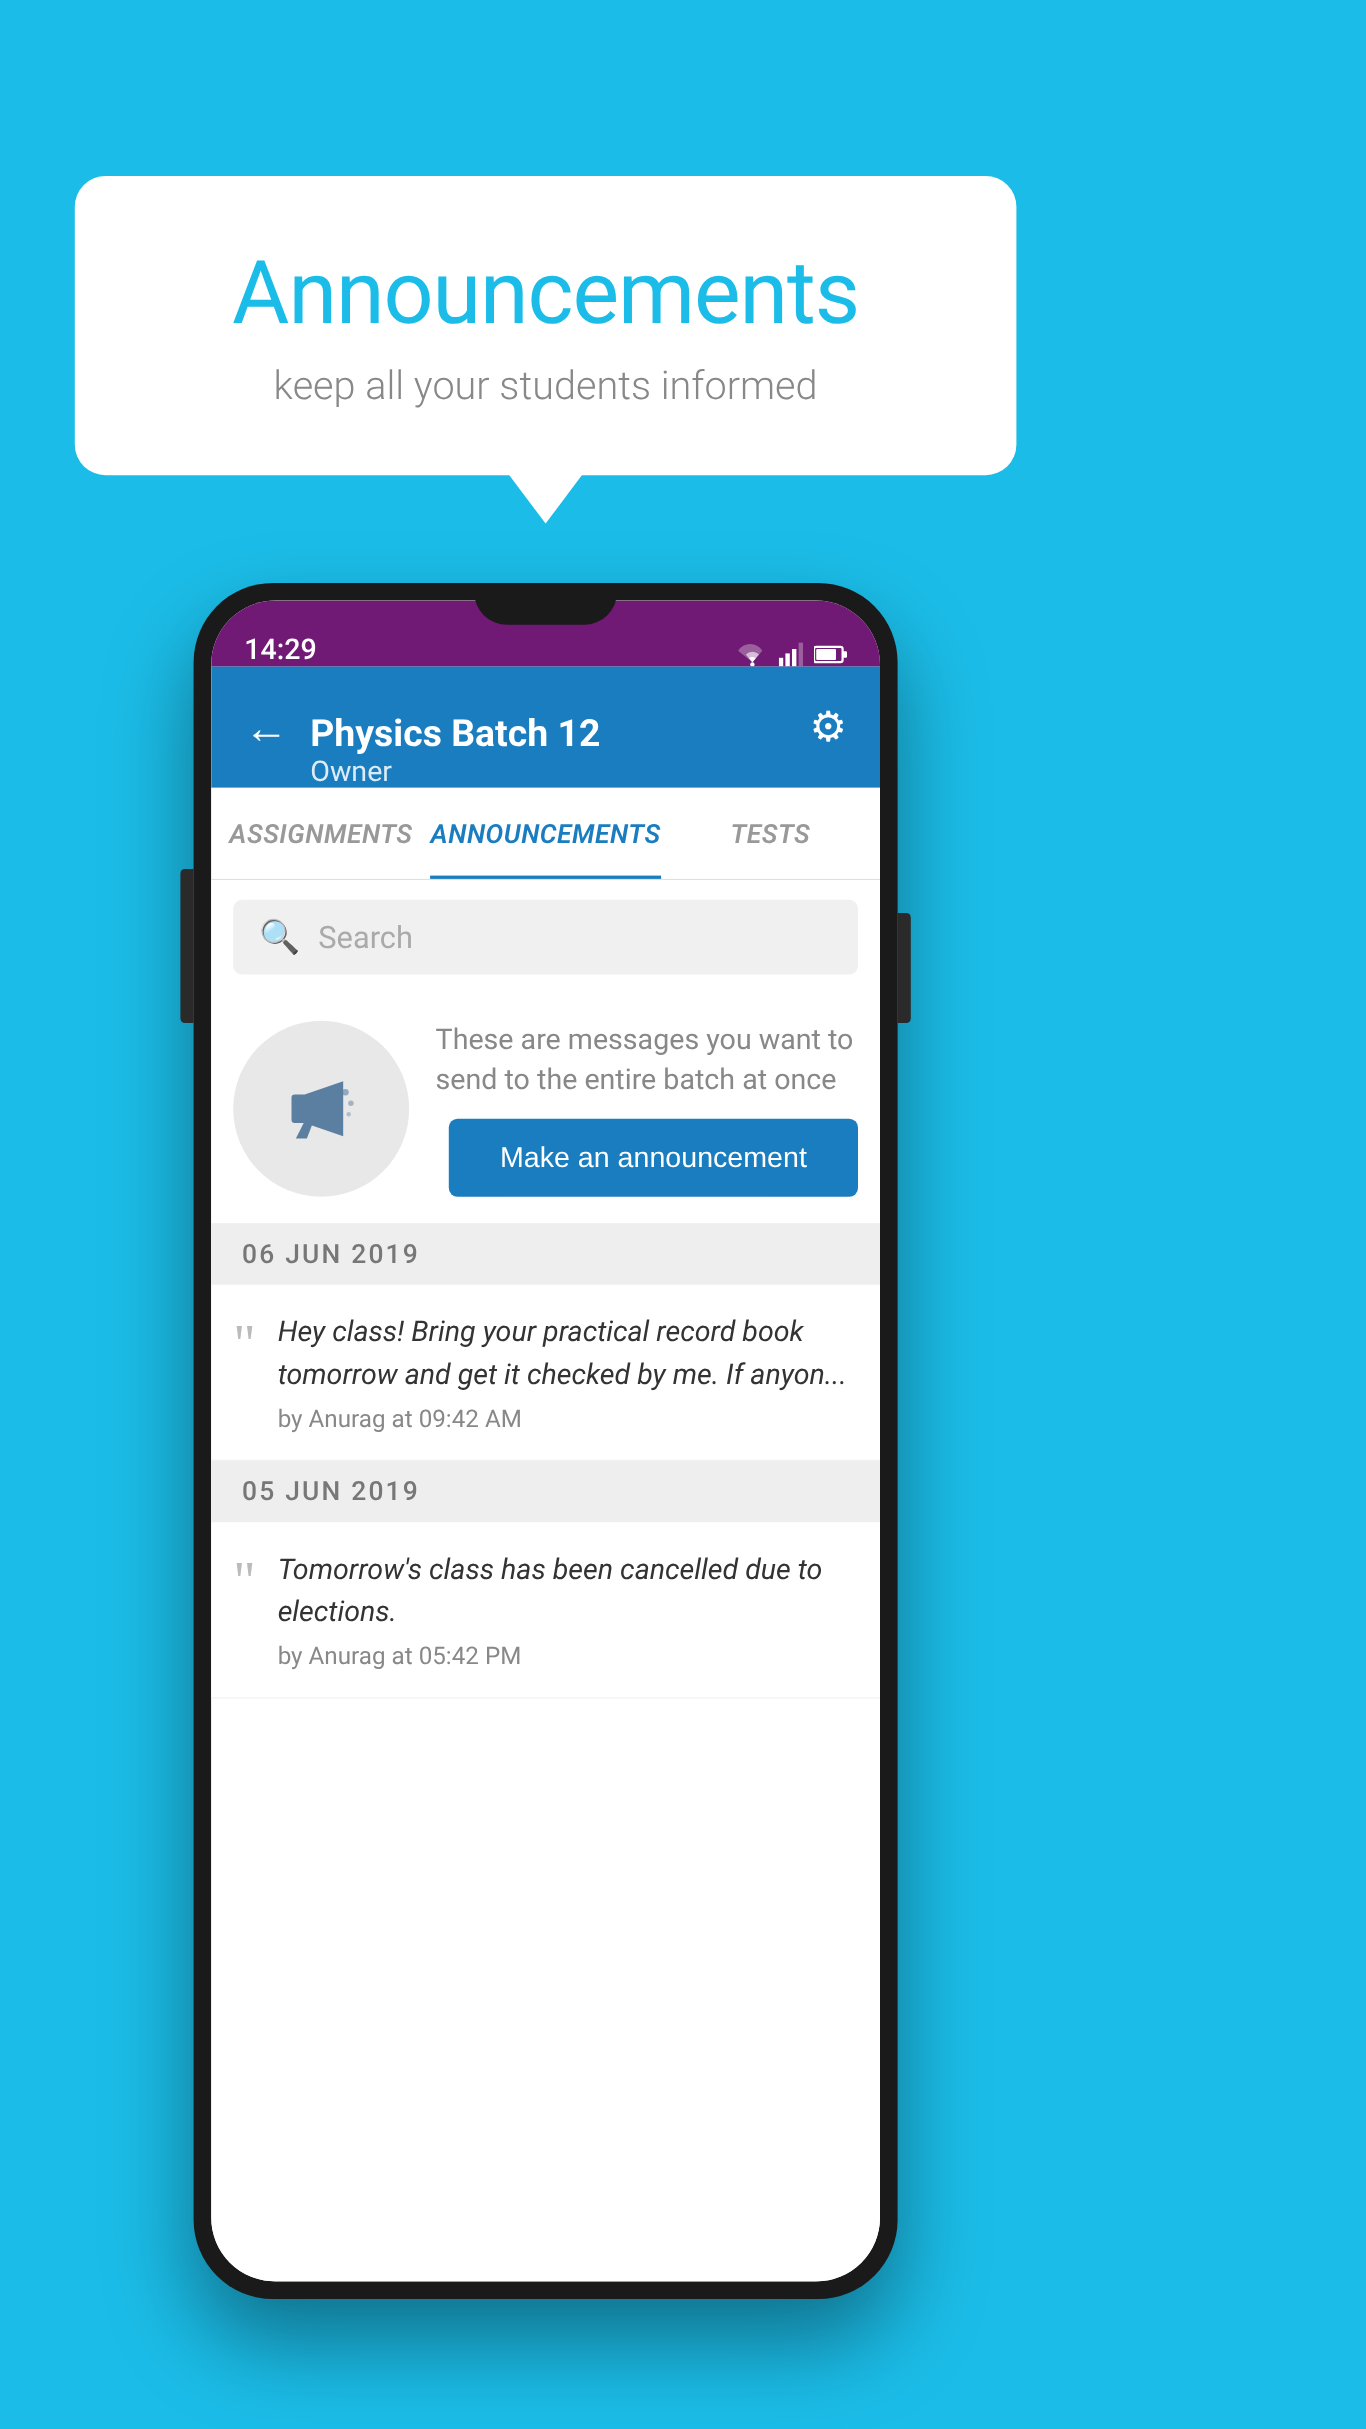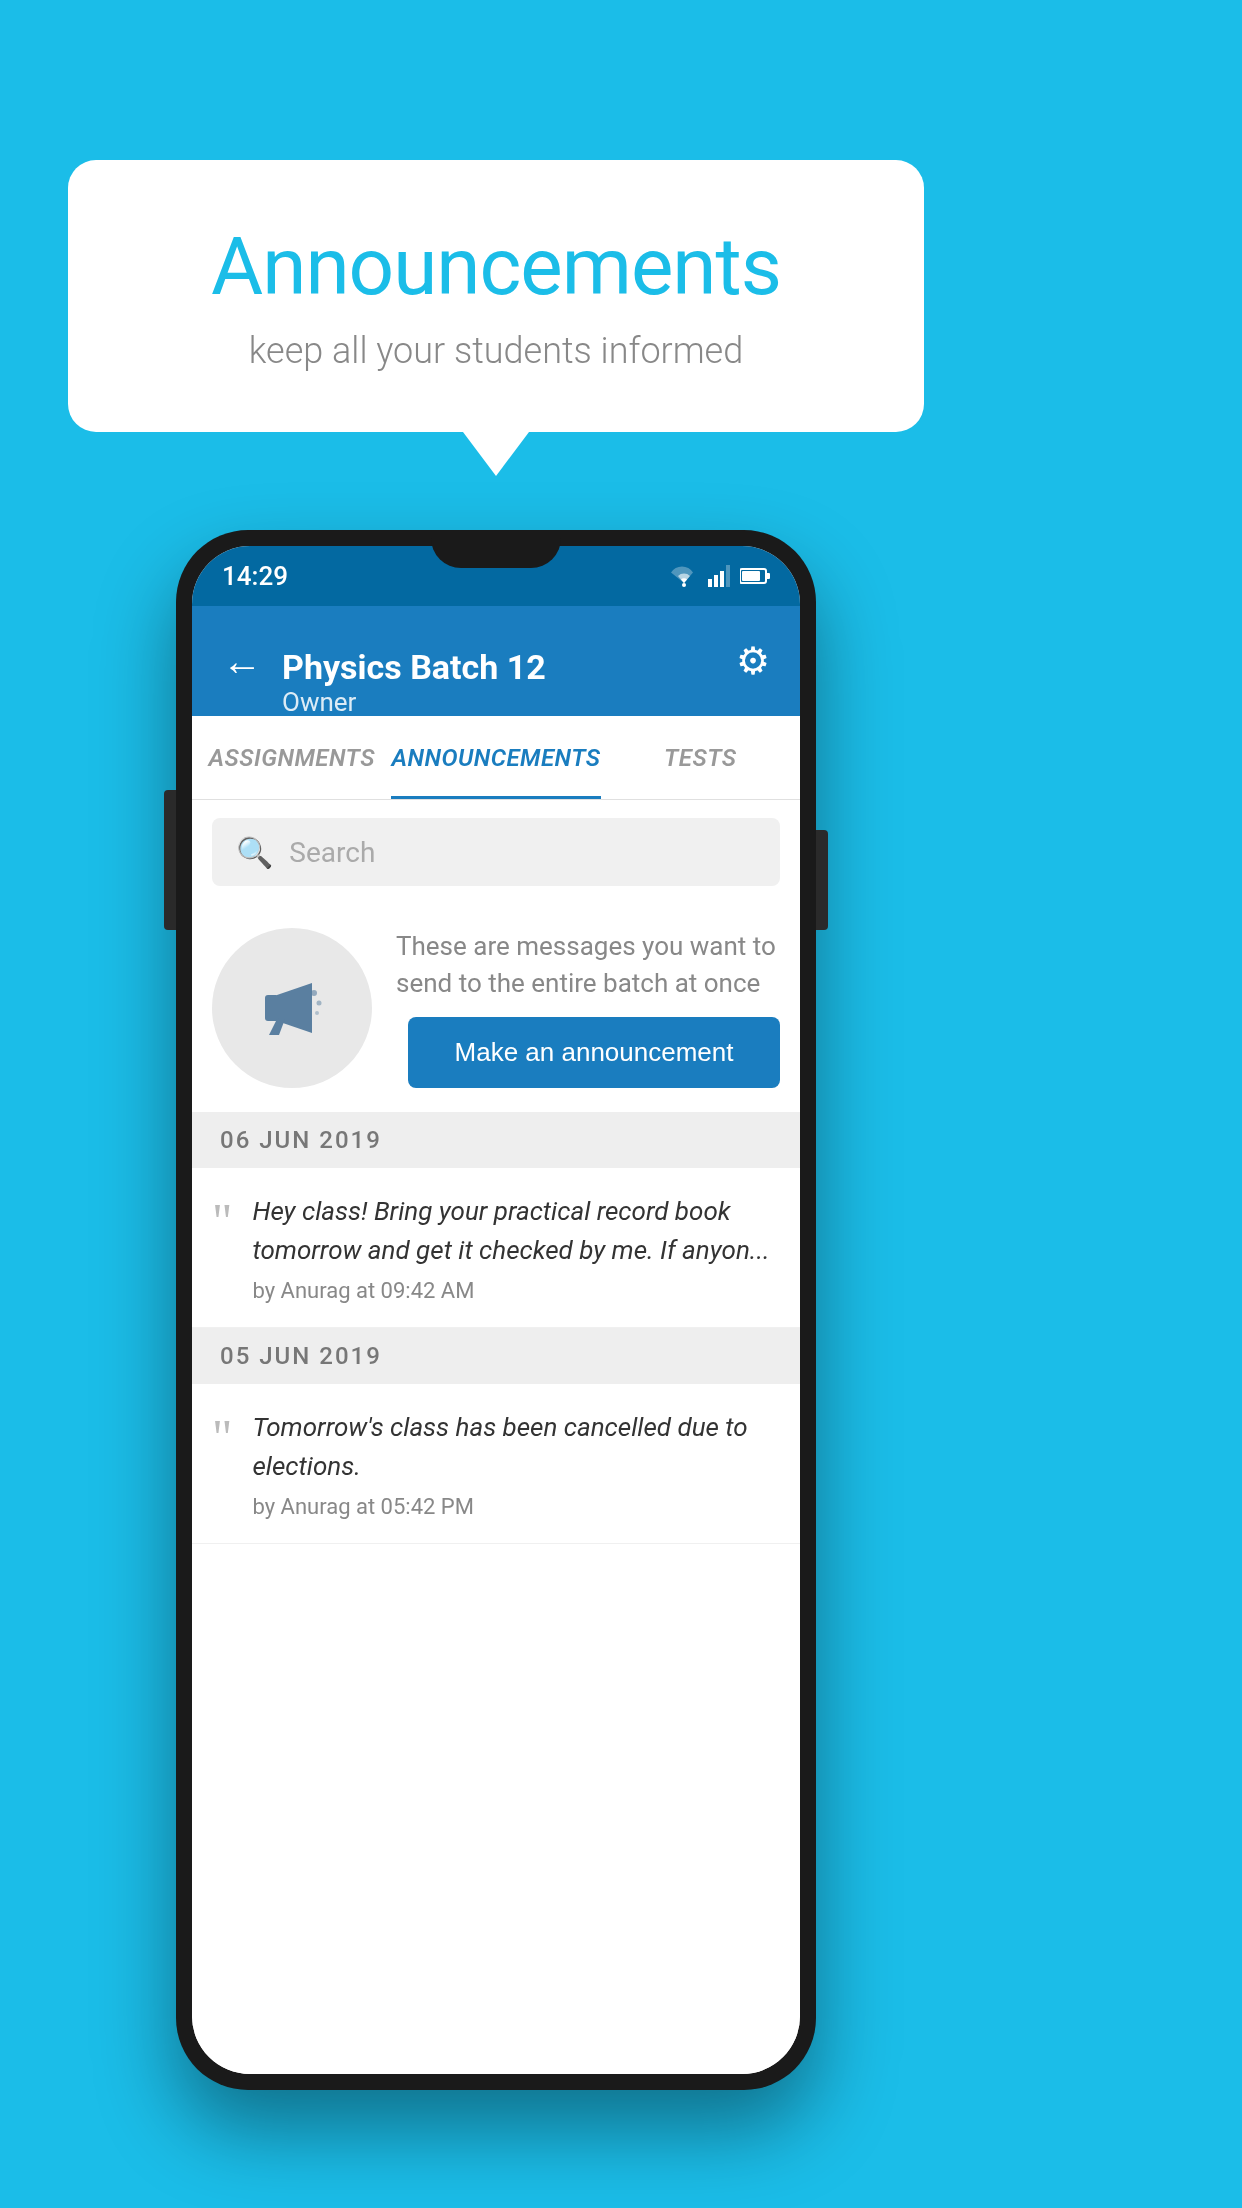--- a/index.html
+++ b/index.html
@@ -121,24 +121,24 @@
       transform: translateX(-50%);
       width: 130px;
       height: 38px;
       background: #1a1a1a;
       border-radius: 0 0 30px 30px;
       z-index: 10;
     }
 
     
     .status-bar {
-      background: #0369a1;
+      background: #701a75;
       height: 60px;
       display: flex;
-      align-items: center;
+      align-items: flex-end;
       justify-content: space-between;
       padding: 0 30px;
       flex-shrink: 0;
       gap: 27px;
     }
 
     .status-time {
       color: white;
       font-size: 26px;
       font-weight: 500;
@@ -266,21 +266,21 @@
 
     .search-text {
       color: #aaa;
       font-size: 28px;
     }
 
     
     .announcement-promo {
       padding: 24px 20px;
       display: flex;
-      align-items: center;
+      align-items: flex-start;
       gap: 24px;
       background: white;
       flex-shrink: 0;
     }
 
     .promo-icon-circle {
       width: 160px;
       height: 160px;
       background: #e8e8e8;
       border-radius: 50%;

